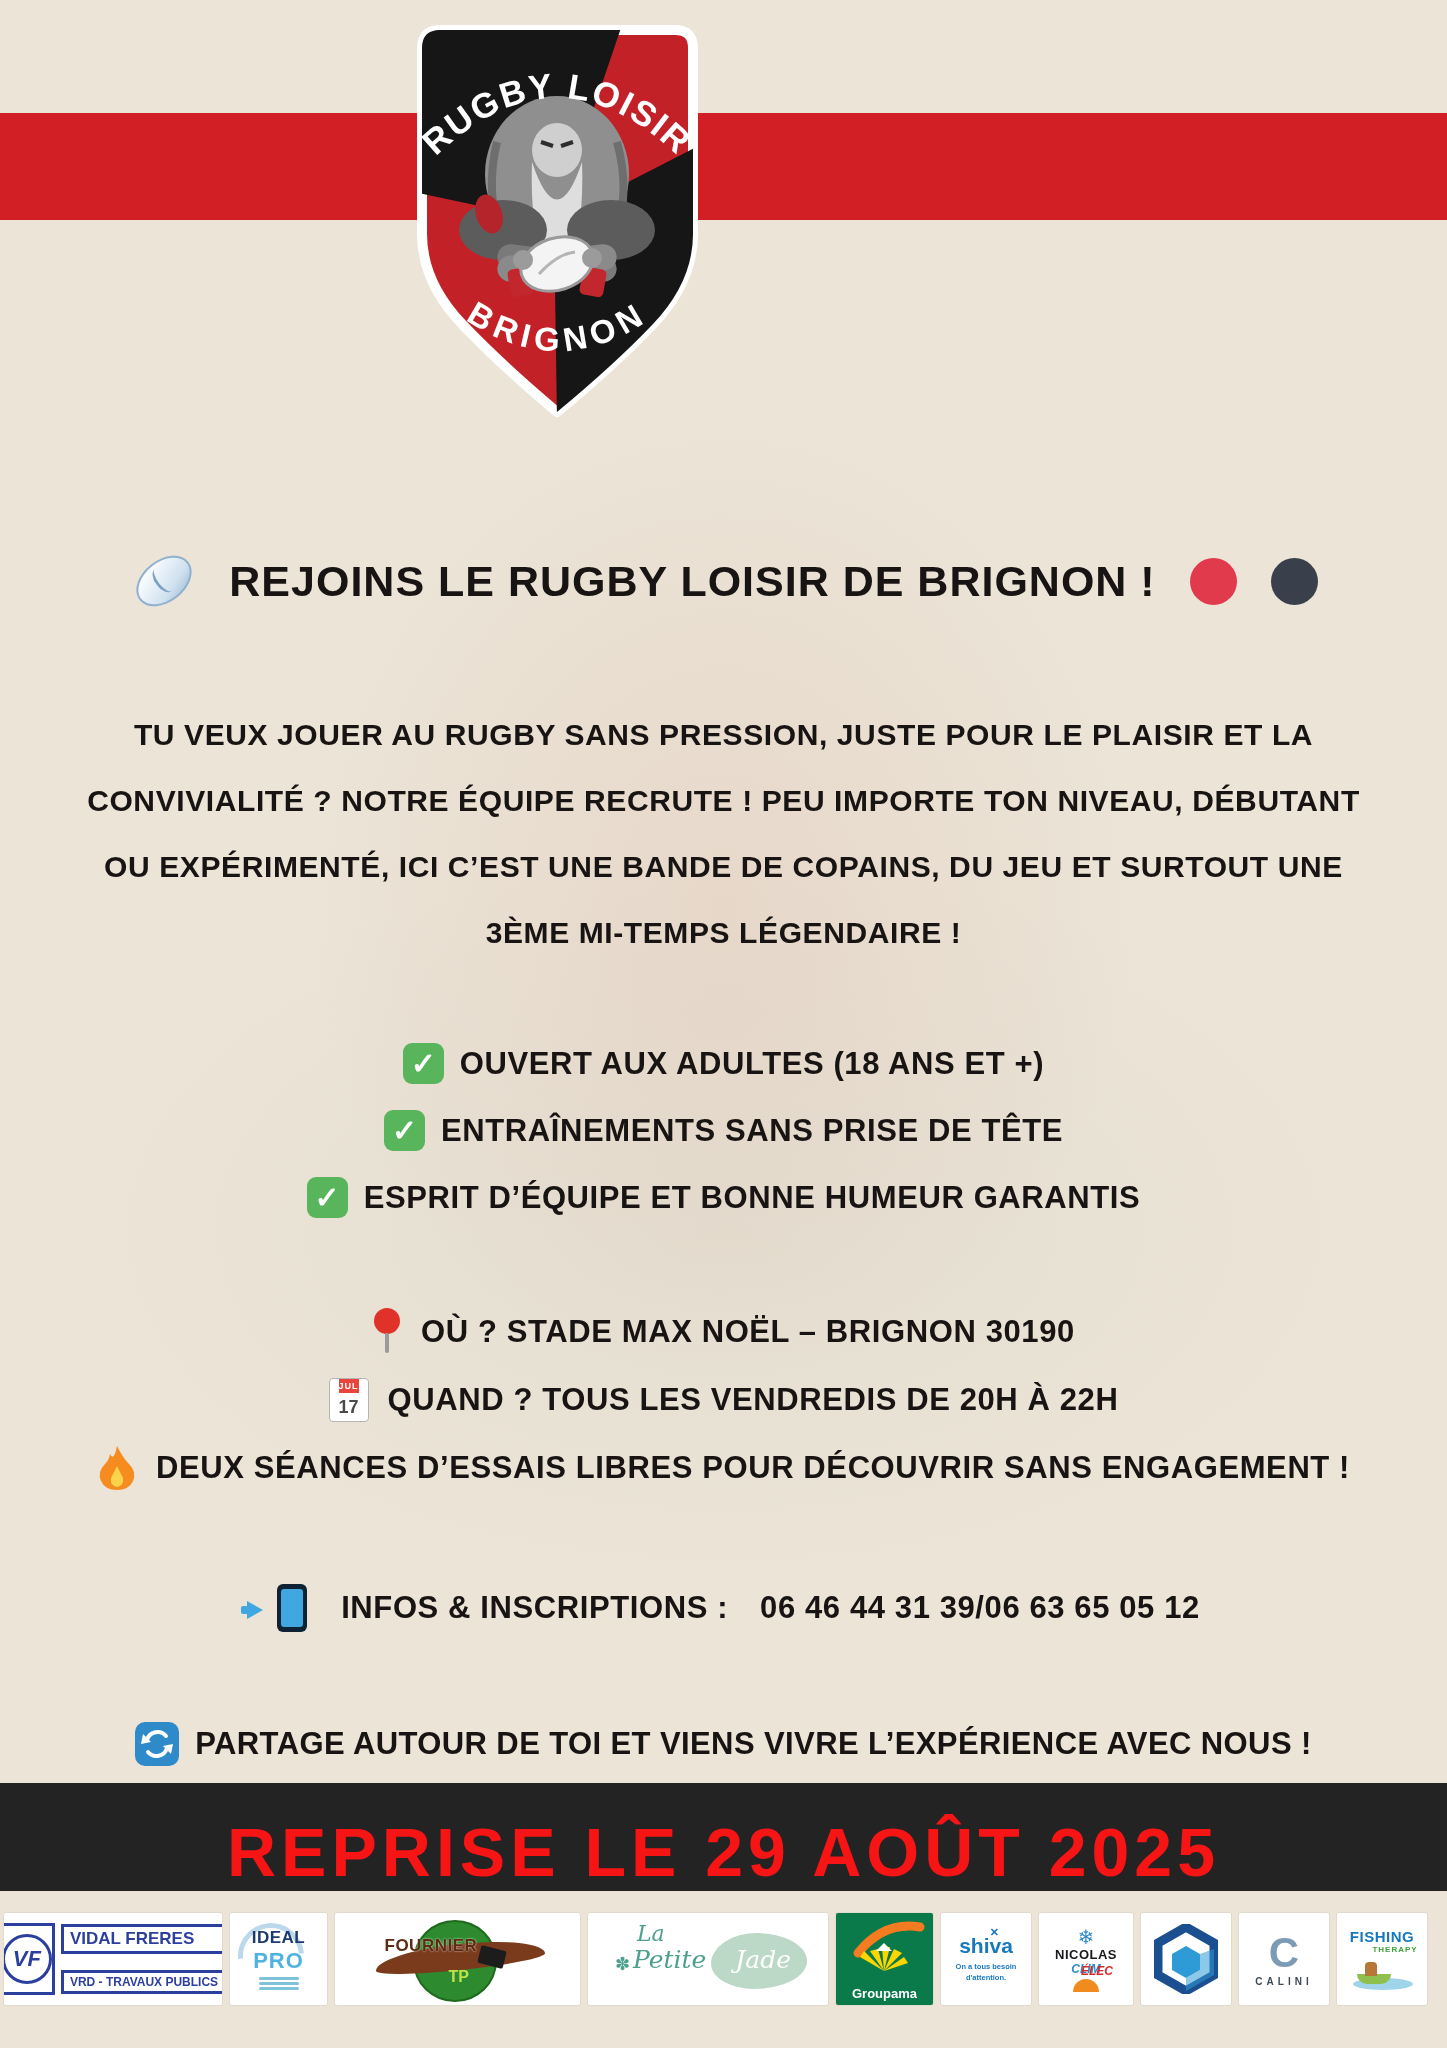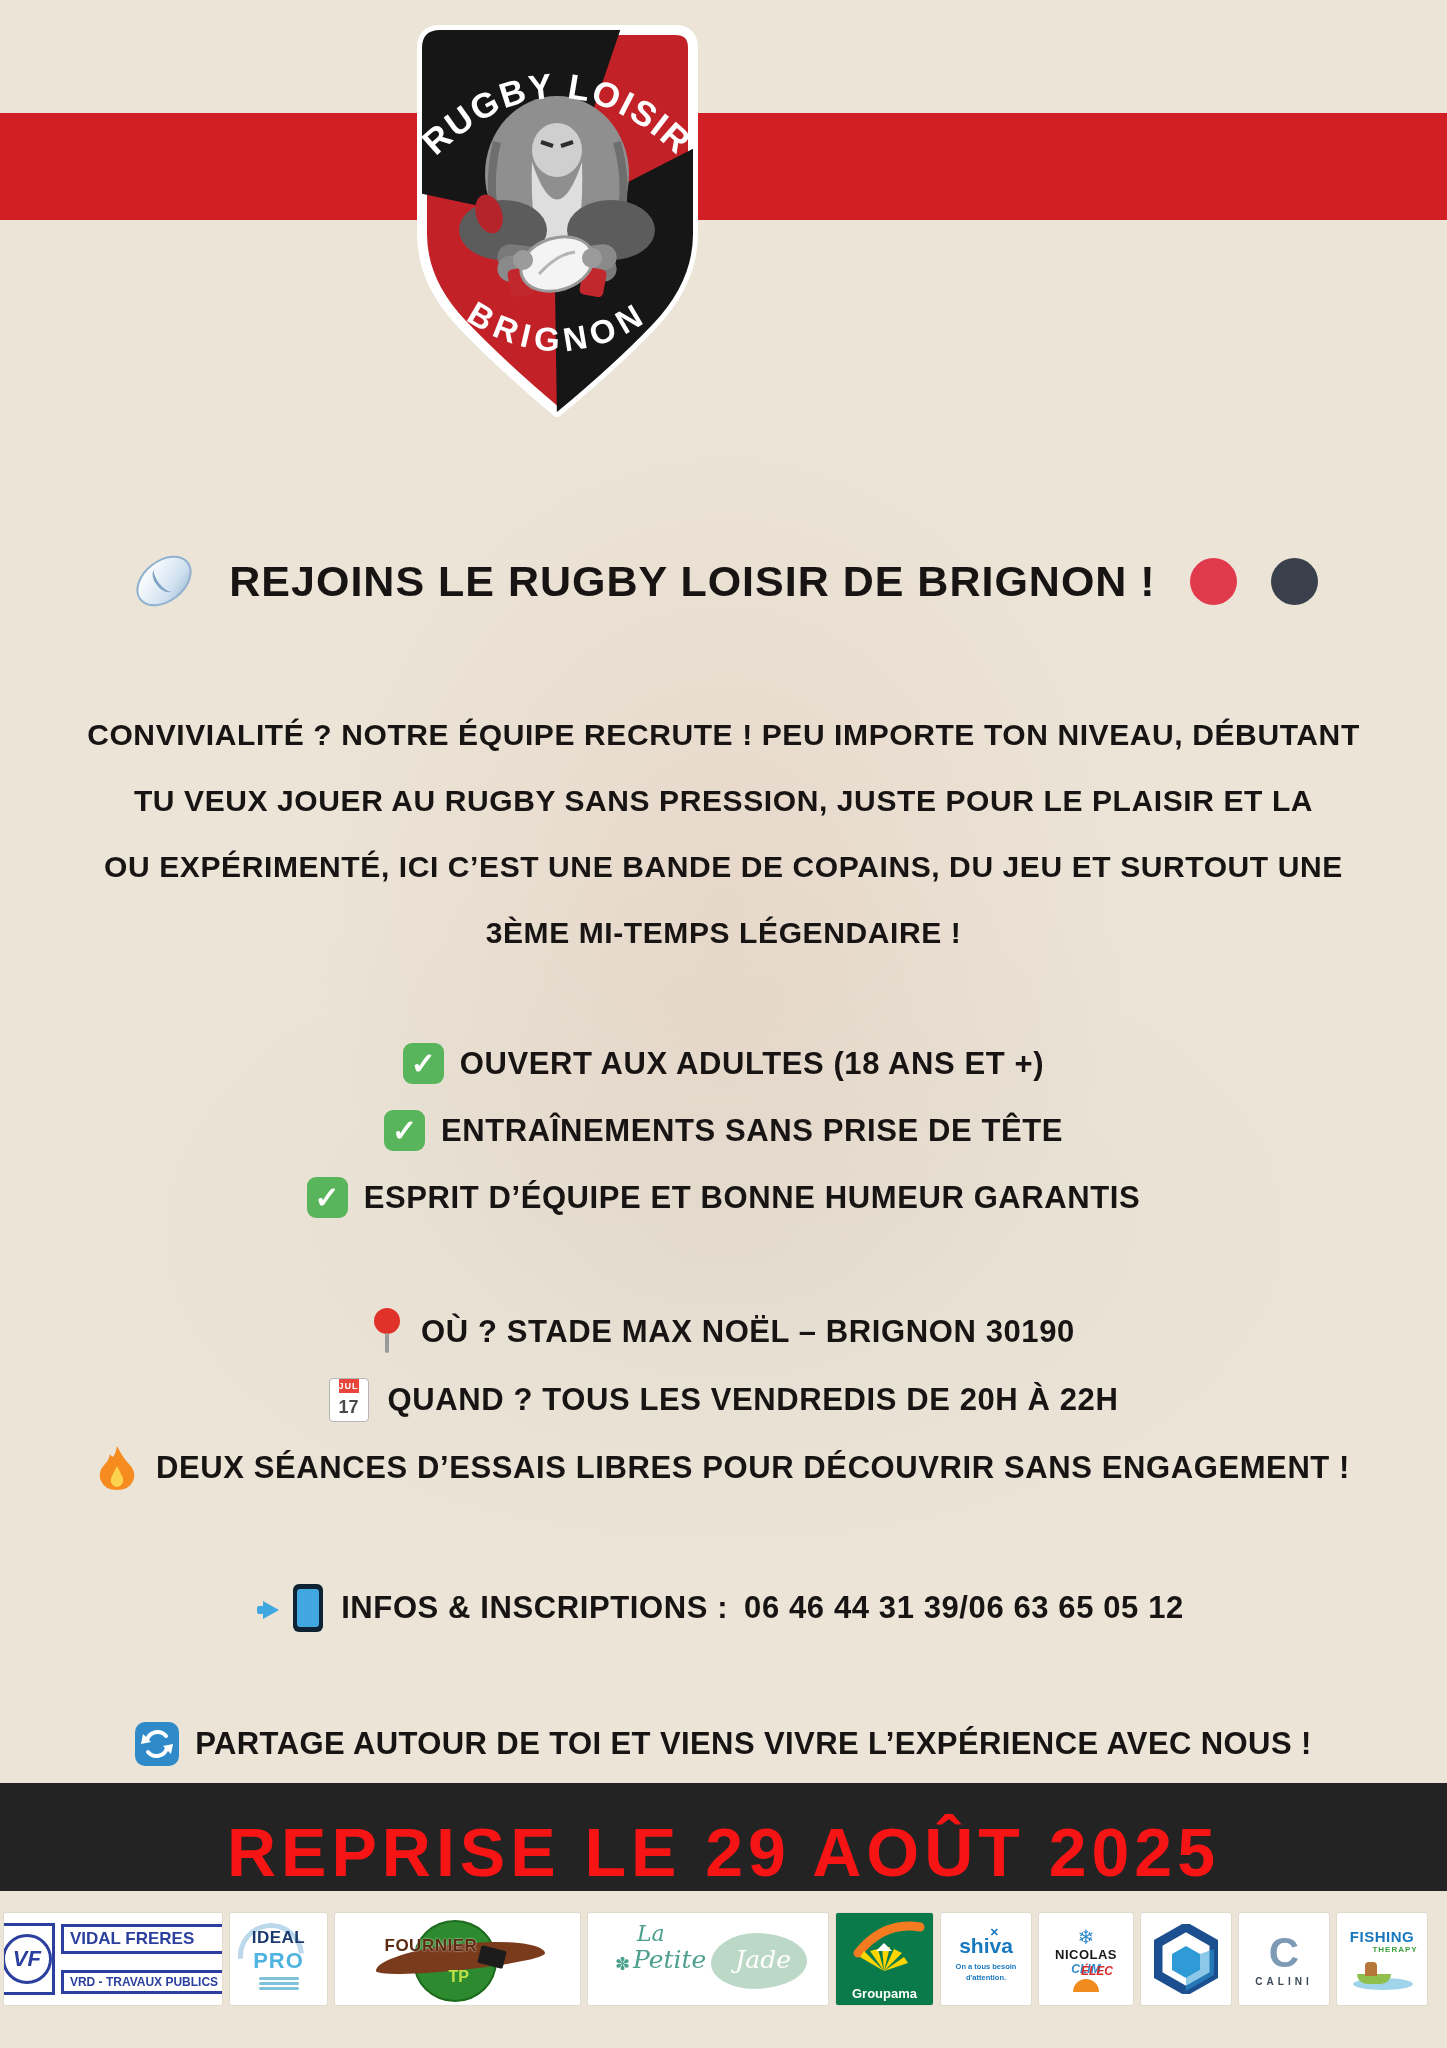--- a/index.html
+++ b/index.html
@@ -66,21 +66,21 @@
   
   .checklist{position:absolute;top:1030px;left:0;width:100%;}
   .check-row{display:flex;justify-content:center;align-items:center;gap:16px;height:67px;}
   .check-row .label{font-size:31px;font-weight:700;letter-spacing:0.6px;white-space:nowrap;}
   
   .details{position:absolute;top:1298px;left:0;width:100%;}
   .detail-row{display:flex;justify-content:center;align-items:center;gap:19px;height:68px;}
   .detail-row .label{font-size:31px;font-weight:700;letter-spacing:0.6px;white-space:nowrap;}
   
   .contact-row{position:absolute;top:1578px;left:0;width:100%;height:60px;
-    display:flex;justify-content:center;align-items:center;gap:16px;}
+    display:flex;justify-content:center;align-items:center;gap:32px;}
   .contact-row .label,.contact-row .phones{font-size:31px;font-weight:700;letter-spacing:0.6px;white-space:nowrap;}
   
   .share-row{position:absolute;top:1716px;left:0;width:100%;height:56px;
     display:flex;justify-content:center;align-items:center;gap:16px;}
   .share-row .label{font-size:31px;font-weight:700;letter-spacing:0.4px;white-space:nowrap;}
   
   .banner{position:absolute;top:1783px;left:0;width:100%;height:108px;background:#232323;
     display:flex;align-items:flex-end;justify-content:center;}
   .banner .banner-text{font-size:68px;font-weight:700;color:#f61414;letter-spacing:5px;white-space:nowrap;}
   
@@ -206,22 +206,22 @@
     <span class="ball-icon">
       <span class="ball"></span>
         <span class="seam"></span>
     </span>
     <span class="title-text">REJOINS LE RUGBY LOISIR DE BRIGNON !</span>
     <span class="dot red"></span>
     <span class="dot black"></span>
   </div>
 
   <div class="intro">
+    <div class="line">TU VEUX JOUER AU RUGBY SANS PRESSION, JUSTE POUR LE PLAISIR ET LA</div>
     <div class="line">CONVIVIALITÉ ? NOTRE ÉQUIPE RECRUTE ! PEU IMPORTE TON NIVEAU, DÉBUTANT</div>
-    <div class="line">TU VEUX JOUER AU RUGBY SANS PRESSION, JUSTE POUR LE PLAISIR ET LA</div>
     <div class="line">OU EXPÉRIMENTÉ, ICI C’EST UNE BANDE DE COPAINS, DU JEU ET SURTOUT UNE</div>
     <div class="line">3ÈME MI-TEMPS LÉGENDAIRE !</div>
   </div>
 
   <div class="checklist">
     <div class="check-row">
       <span class="ic check-ic">✓</span>
       <span class="label">OUVERT AUX ADULTES (18 ANS ET +)</span>
     </div>
     <div class="check-row">

